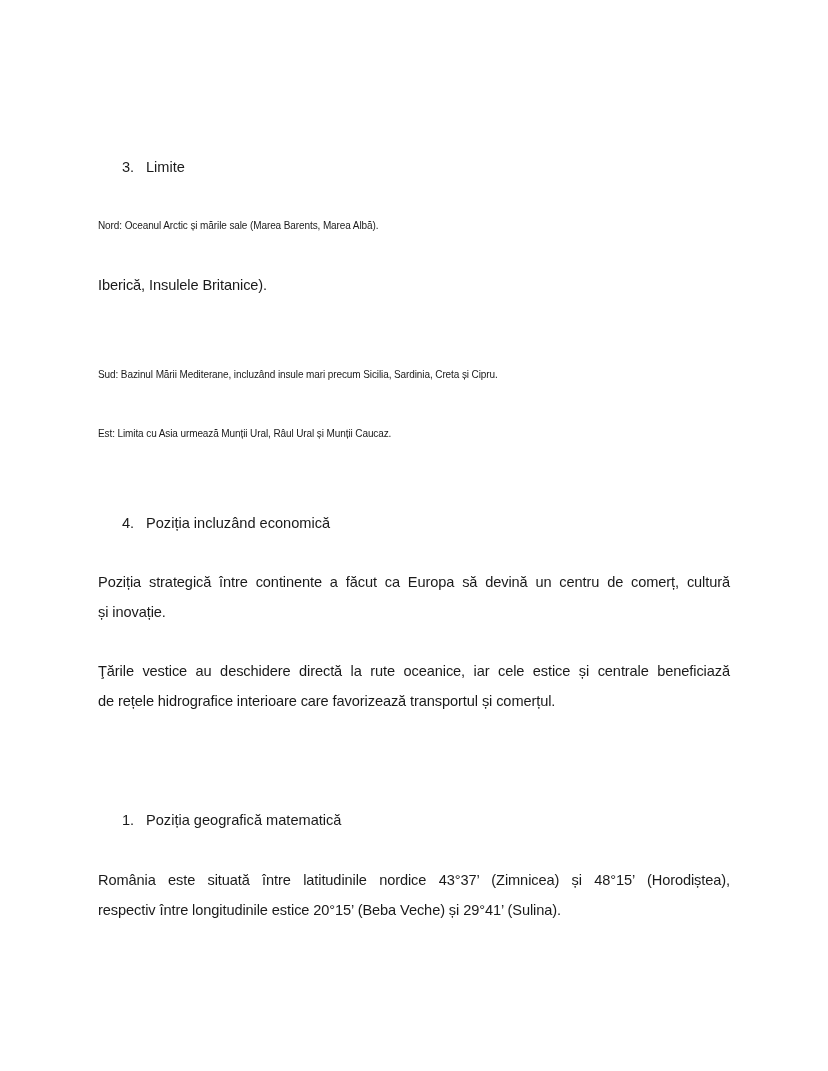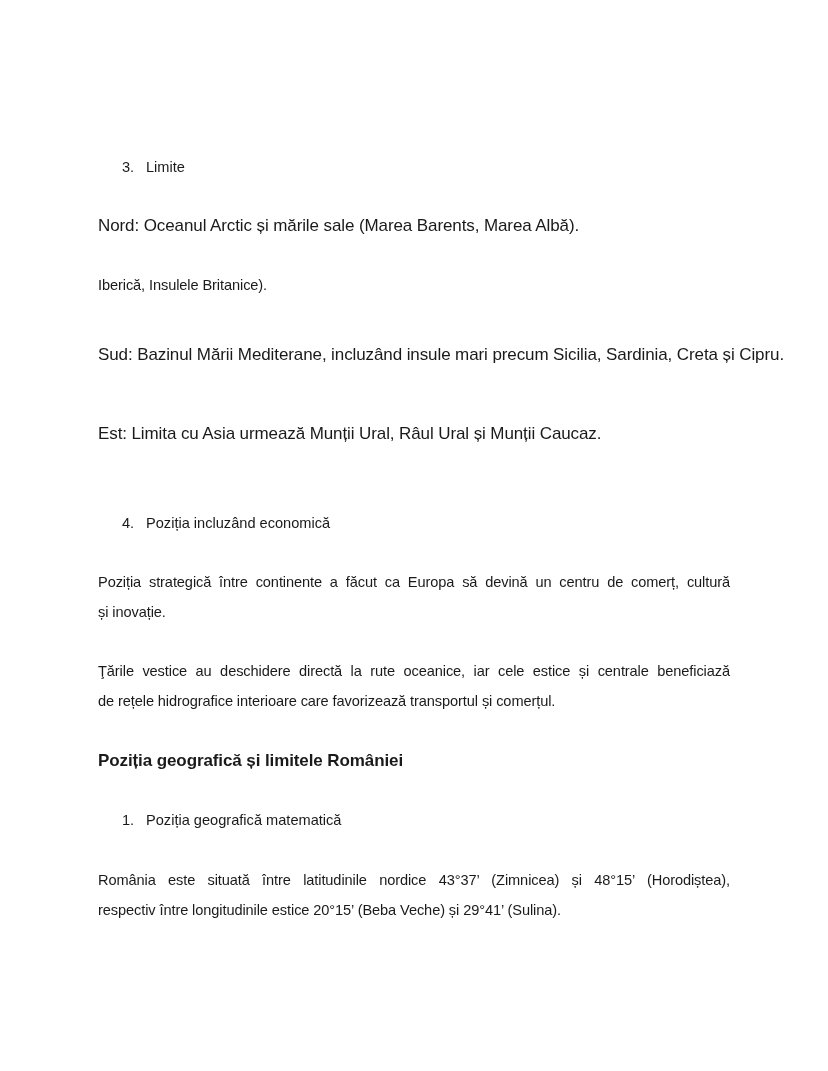--- a/index.html
+++ b/index.html
@@ -18,21 +18,21 @@
     .page {
       position: absolute;
       left: 0; top: 0;
       width: 828px; height: 917px;
       background: #ffffff;
     }
     .line {
       position: absolute;
       left: 98px;
       width: 632px;
-      font-size: 17px;
+      font-size: 10px;
       line-height: 30px;
       white-space: nowrap;
       letter-spacing: -0.1px;
     }
     .para {
       position: absolute;
       left: 98px;
       width: 632px;
       font-size: 14.6px;
       line-height: 30px;
@@ -72,39 +72,38 @@
   <div class="list-item" style="top:152px;">
     <span class="num">3.</span><span>Limite</span>
   </div>
 
   <div class="line" style="top:211px;">Nord: Oceanul Arctic și mările sale (Marea Barents, Marea Albă).</div>
 
   <div class="para justify" style="top:270px;">
     <span class="ll">Iberică, Insulele Britanice).</span>
   </div>
 
-  <div class="line" style="top:340px;">Sud: Bazinul Mării Mediterane, incluzând insule mari precum Sicilia, Sardinia, Creta și Cipru.</div>
+  <div class="line" style="top:360px;">Sud: Bazinul Mării Mediterane, incluzând insule mari precum Sicilia, Sardinia, Creta și Cipru.</div>
 
   <div class="line" style="top:419px;">Est: Limita cu Asia urmează Munții Ural, Râul Ural și Munții Caucaz.</div>
 
   <div class="list-item" style="top:508px;">
     <span class="num">4.</span><span>Poziția incluzând economică</span>
   </div>
 
   <div class="para justify" style="top:656px;">
     <span class="jl">Ţările vestice au deschidere directă la rute oceanice, iar cele estice și centrale beneficiază</span>
     <span class="ll">de rețele hidrografice interioare care favorizează transportul și comerțul.</span>
   </div>
 
   <div class="para justify" style="top:567px;">
     <span class="jl">Poziția strategică între continente a făcut ca Europa să devină un centru de comerț, cultură</span>
     <span class="ll">și inovație.</span>
   </div>
 
-  <div class="line heading-bold" style="top:746px;">Poziția geografică și limitele României</div>
 
   <div class="list-item" style="top:805px;">
     <span class="num">1.</span><span>Poziția geografică matematică</span>
   </div>
 
   <div class="para justify" style="top:865px;">
     <span class="jl">România este situată între latitudinile nordice 43°37’ (Zimnicea) și 48°15’ (Horodiștea),</span>
     <span class="ll">respectiv între longitudinile estice 20°15’ (Beba Veche) și 29°41’ (Sulina).</span>
   </div>
 

